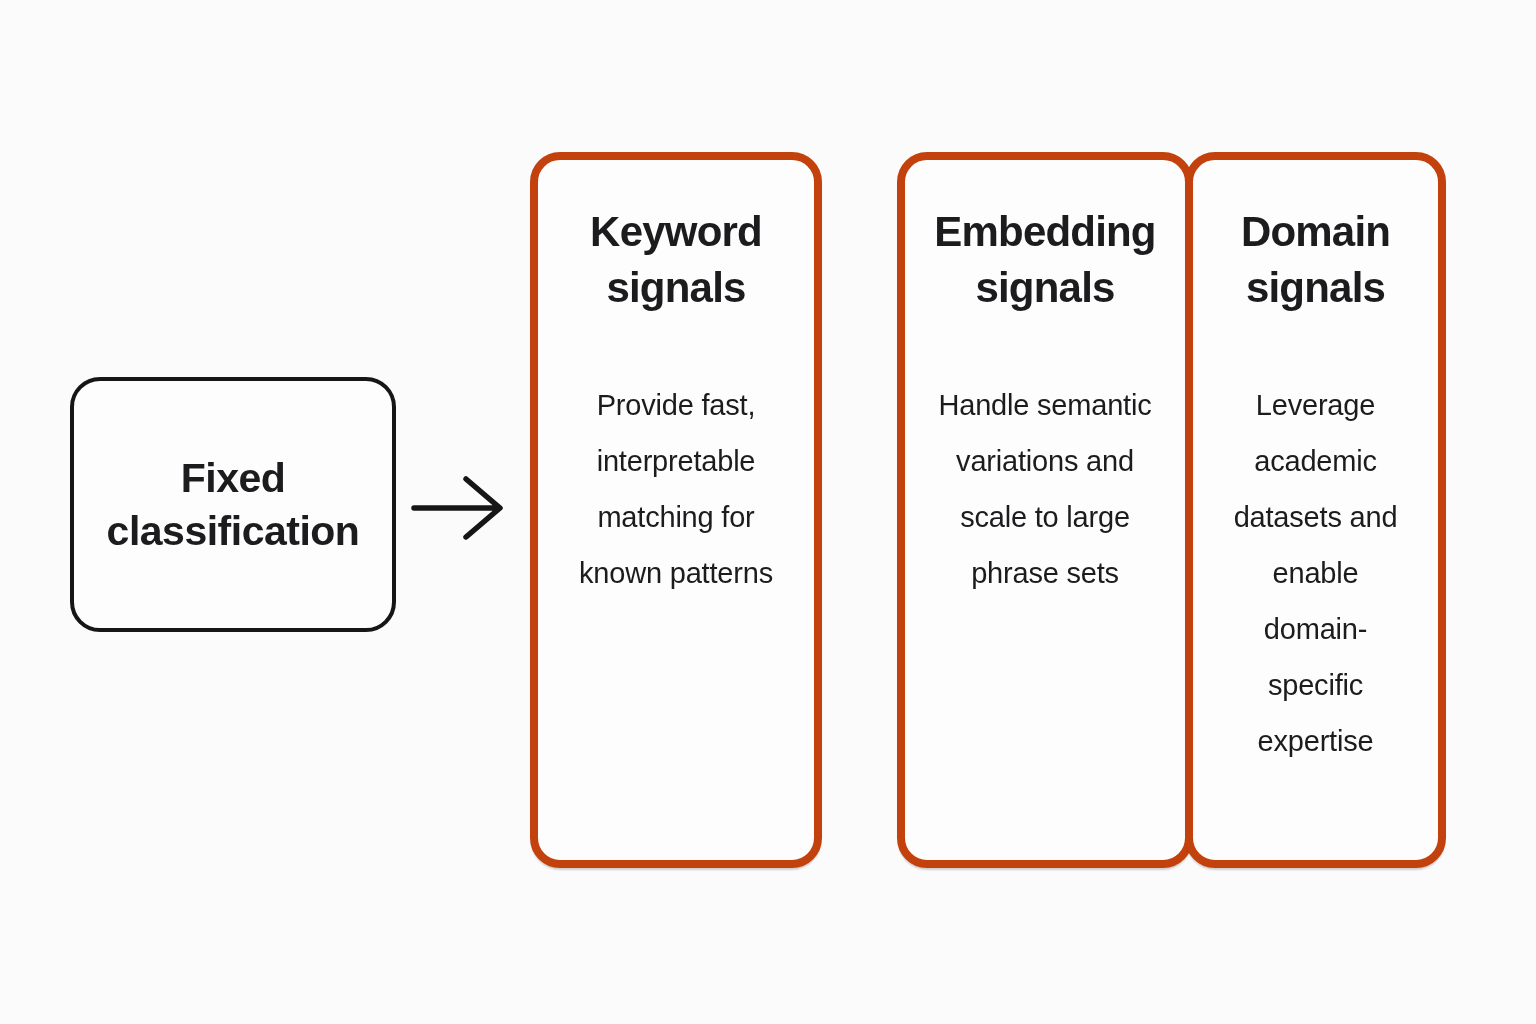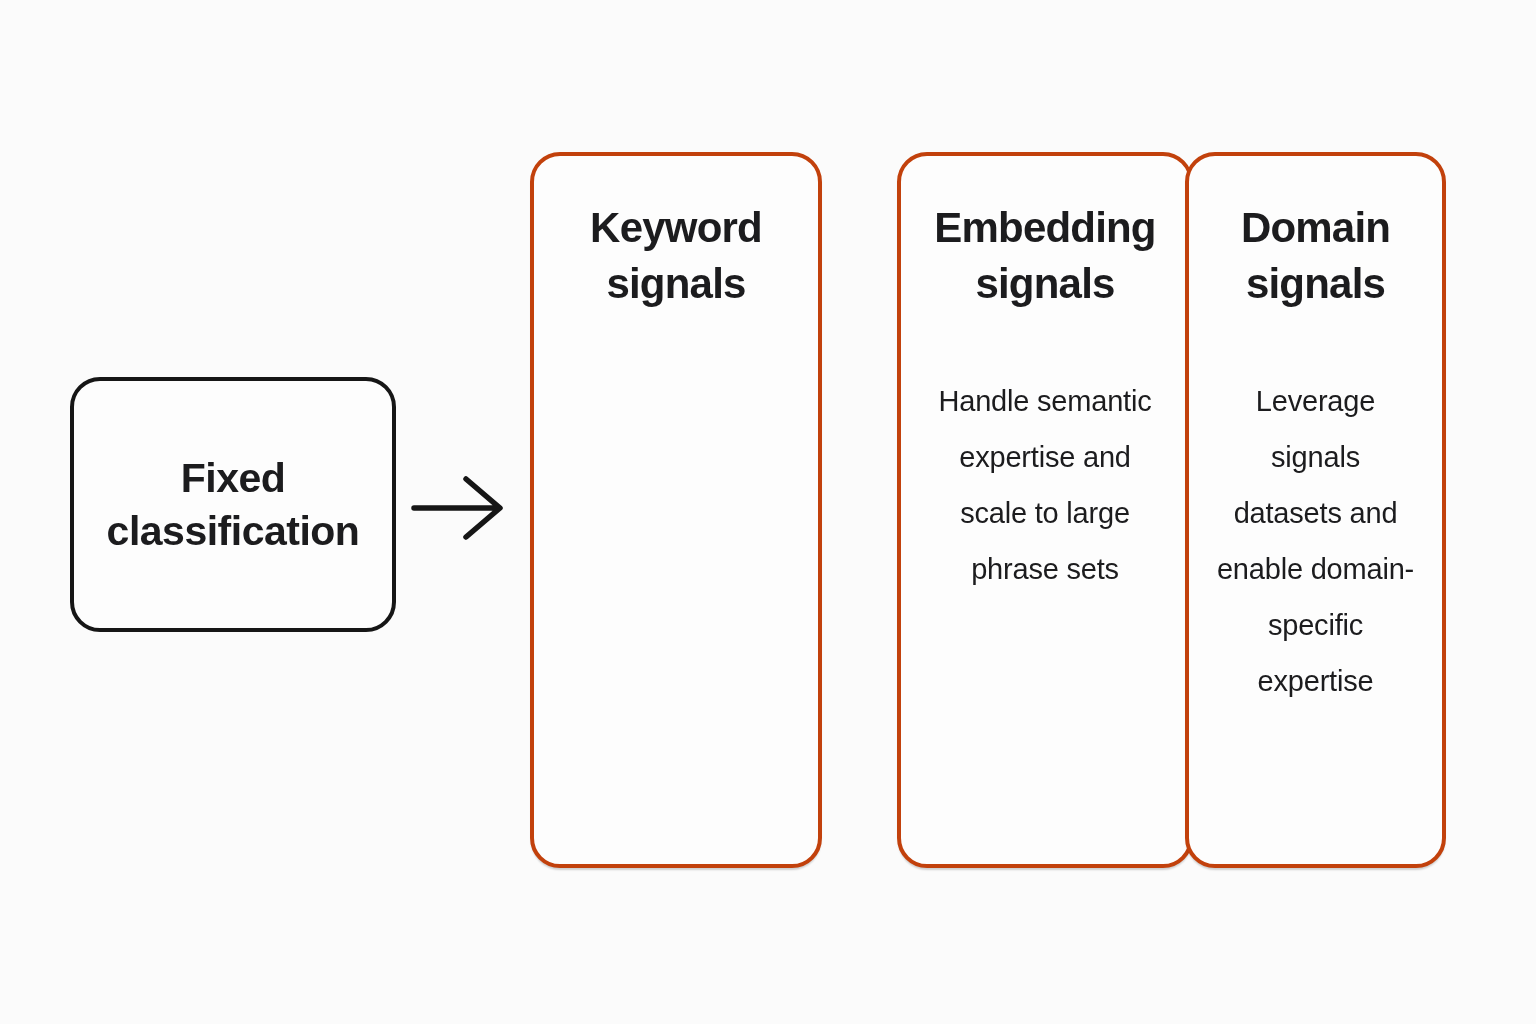--- a/index.html
+++ b/index.html
@@ -41,21 +41,21 @@
   .flow-arrow {
     position: absolute;
     left: 406px;
     top: 468px;
   }
   .card {
     position: absolute;
     top: 152px;
     height: 716px;
     box-sizing: border-box;
-    border: 4px solid #c2410c;
+    border: 8px solid #c2410c;
     border-radius: 30px;
     background: #fdfdfd;
     box-shadow: 0 3px 2px -1px rgba(0,0,0,0.18);
     text-align: center;
     padding: 44px 26px 0 26px;
   }
   .card-1 { left: 530px; width: 292px; }
   .card-2 { left: 855px; width: 296px; margin-left: 42px; }
   .card-3 { left: 1185px; width: 261px; }
   .card-title {
@@ -81,25 +81,26 @@
   <div class="source-box">
     <div class="label">Fixed classification</div>
   </div>
 
   <svg class="flow-arrow" width="104" height="80" viewBox="0 0 104 80" aria-hidden="true">
     <path d="M8 40 L90 40 M60 11 L94 40 L60 69" fill="none" stroke="#161616" stroke-width="5.5" stroke-linecap="round" stroke-linejoin="round"></path>
   </svg>
 
   <div class="card card-1">
     <h2 class="card-title">Keyword signals</h2>
+    <div class="card-body">Provide fast, interpretable matching for known patterns</div>
   </div>
 
   <div class="card card-2">
     <h2 class="card-title">Embedding signals</h2>
-    <div class="card-body">Handle semantic expertise and scale to large phrase sets</div>
+    <div class="card-body">Handle semantic variations and scale to large phrase sets</div>
   </div>
 
   <div class="card card-3">
     <h2 class="card-title">Domain signals</h2>
-    <div class="card-body">Leverage signals datasets and enable domain-specific expertise</div>
+    <div class="card-body">Leverage academic datasets and enable domain-specific expertise</div>
   </div>
 
 </div>
 
 </body></html>

